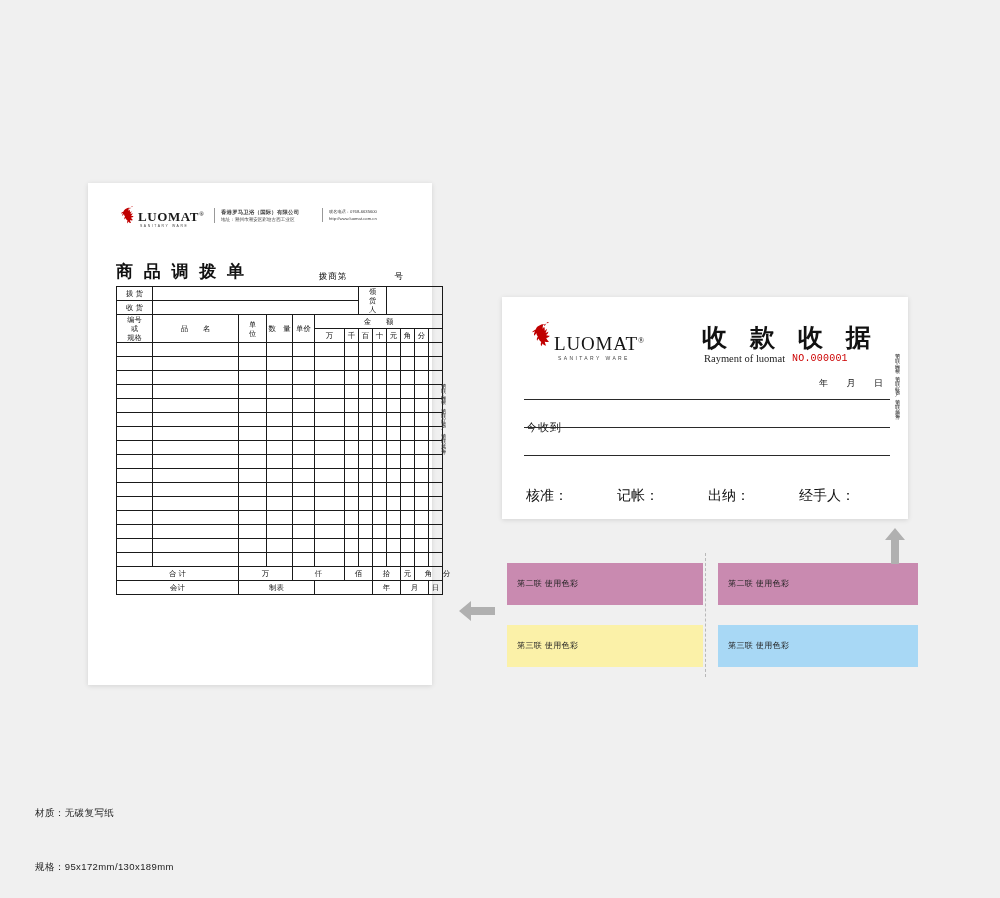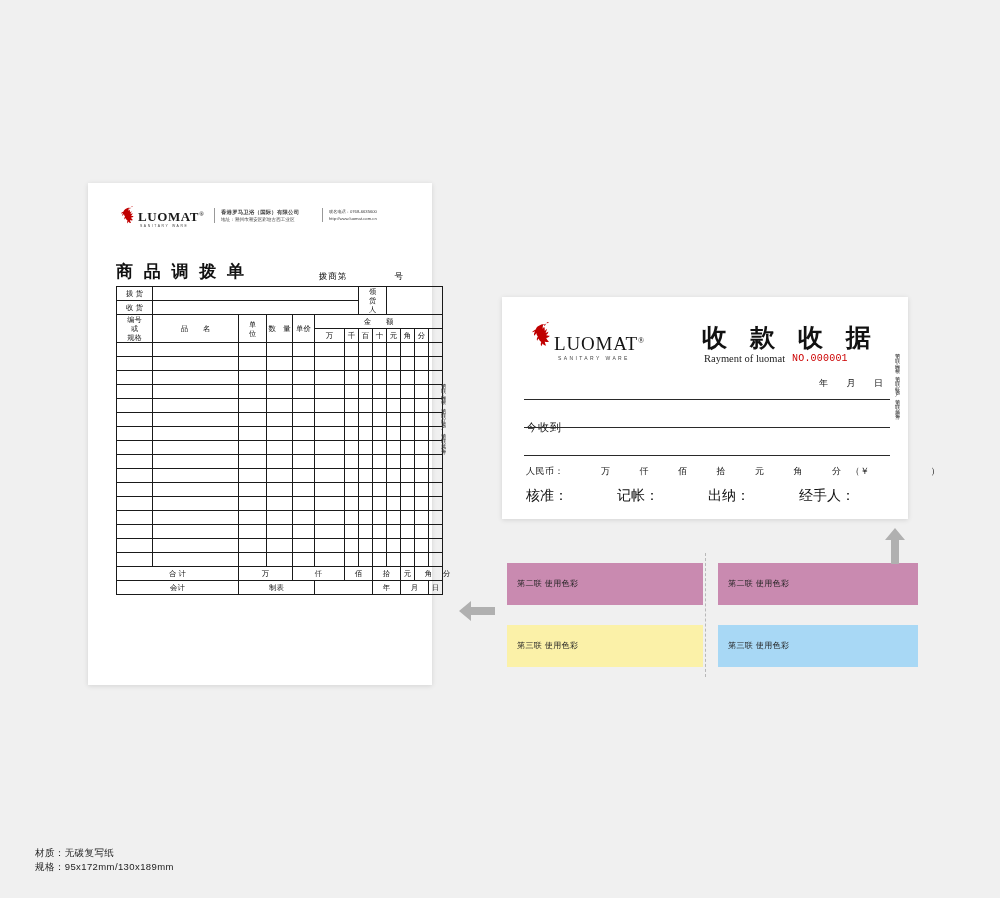--- a/index.html
+++ b/index.html
@@ -322,21 +322,21 @@
   }
 
   
   .caption {
     position: absolute;
     left: 35px;
     font-size: 9.5px;
     color: #222;
     letter-spacing: 0.4px;
   }
-  #caption-1 { top: 807px; margin-top: 40px; }
+  #caption-1 { top: 807px; }
   #caption-2 { top: 861px; }
 </style>
 </head>
 <body>
 
 <div class="paper" id="transfer-form">
   <div class="tf-inner">
 
     <div class="brand-row">
       <div class="logo-block">
@@ -702,32 +702,20 @@
       <span>年</span>
       <span>月</span>
       <span>日</span>
     </div>
 
     <div class="rc-line rc-l1"></div>
     <div class="rc-received">今收到</div>
     <div class="rc-line rc-l2"></div>
     <div class="rc-line rc-l3"></div>
 
-    <div class="rc-amount">
-      <i>人民币：</i>
-      <i style="width:34px"></i><i>万</i>
-      <i style="width:26px"></i><i>仟</i>
-      <i style="width:26px"></i><i>佰</i>
-      <i style="width:26px"></i><i>拾</i>
-      <i style="width:26px"></i><i>元</i>
-      <i style="width:26px"></i><i>角</i>
-      <i style="width:26px"></i><i>分</i>
-      <i style="width:6px"></i><i>（￥</i>
-      <i style="width:58px"></i><i>）</i>
-    </div>
 
     <div class="rc-signs">
       <span>核准：</span>
       <span>记帐：</span>
       <span>出纳：</span>
       <span>经手人：</span>
     </div>
   </div>
   <div class="rc-side-vtext">第一联（白存根） 第二联（红客户） 第三联（黄记券）</div>
 </div>

